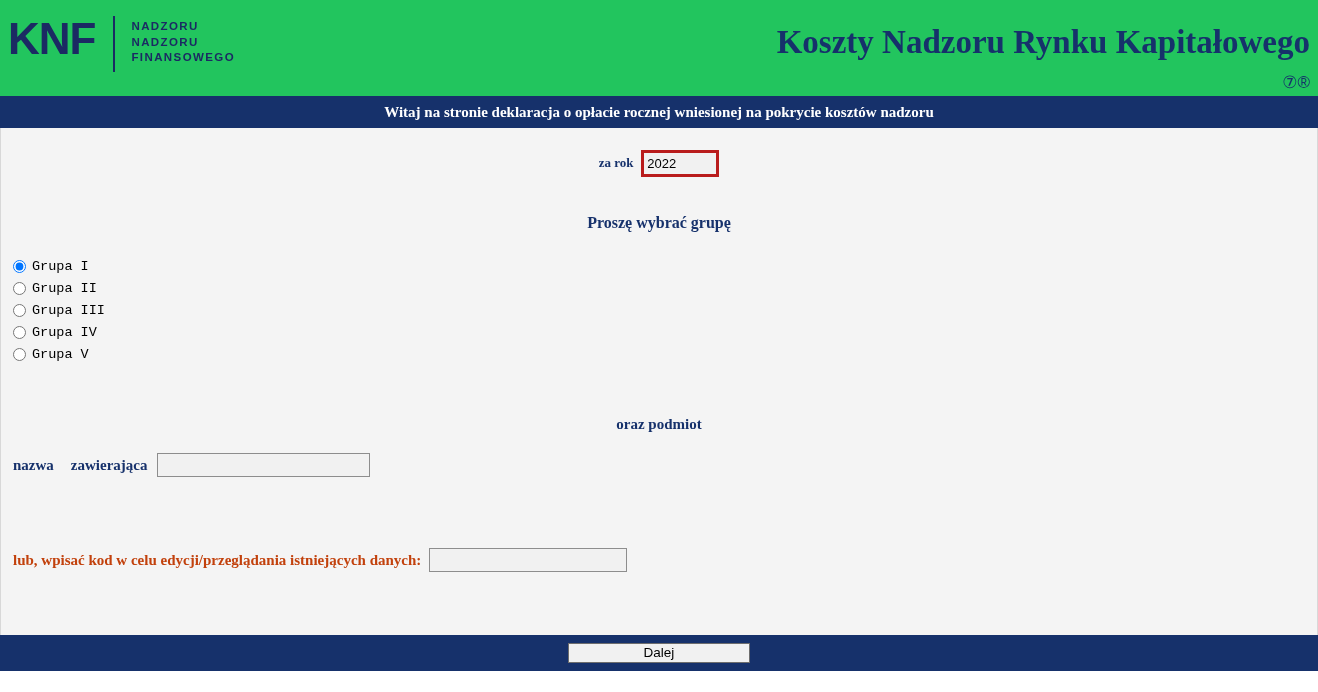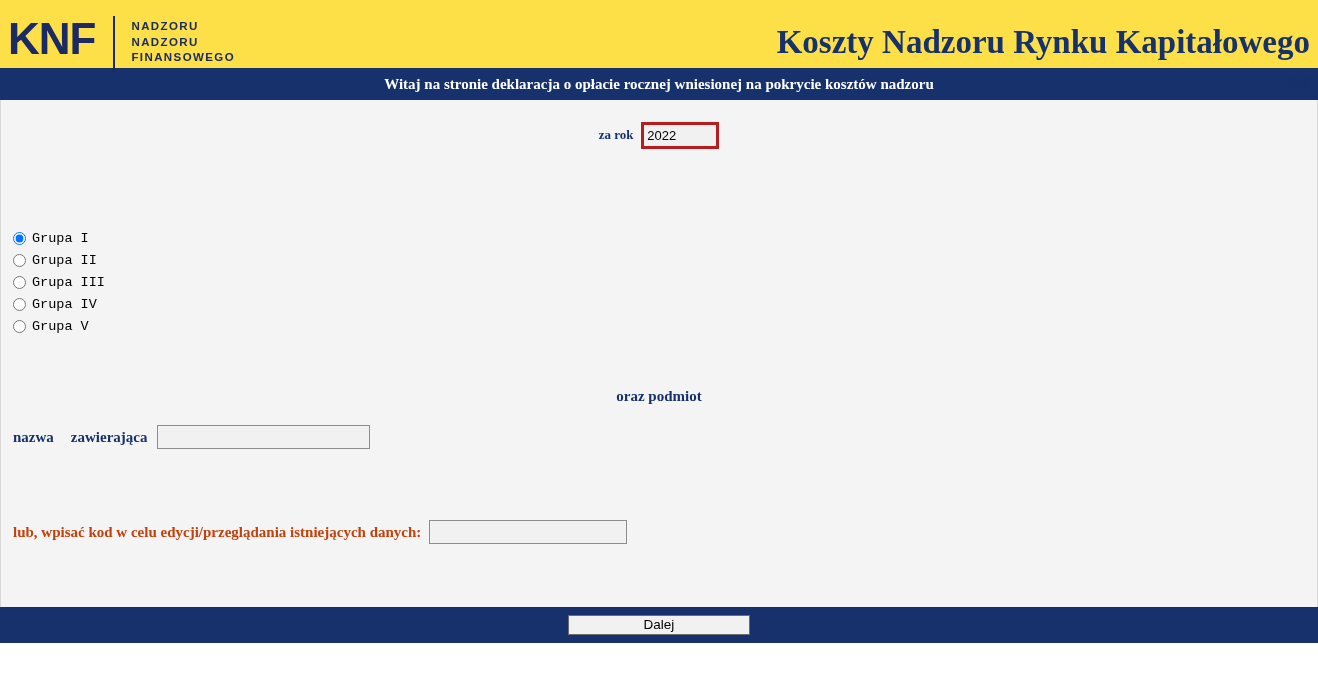--- a/index.html
+++ b/index.html
@@ -12,22 +12,22 @@
     background: #ffffff;
     font-family: "Liberation Sans", sans-serif;
     font-size: 13px;
     color: #000;
     overflow: hidden;
   }
 
   
   .page-header {
     position: relative;
-    height: 68px;
-    background: #fde047;
+    height: 96px;
+    background: #22c55e;
   }
   .logo-block {
     position: absolute;
     left: 8px;
     top: 16px;
     display: flex;
     align-items: flex-start;
   }
   .logo-knf {
     font-family: "Liberation Sans", sans-serif;
@@ -274,20 +274,21 @@
 
 <div class="welcome-bar">Witaj na stronie deklaracja o opłacie rocznej wniesionej na pokrycie kosztów nadzoru</div>
 
 <div class="form-panel">
 
   <div class="row-year">
     <span class="lbl-bold-serif">za rok</span>
     <input class="txt-year" type="text" value="2022" style="">
   </div>
 
+  <div class="hdr-group">Proszę wybrać grupę</div>
 
   <div class="radio-list">
     <div class="radio-row">
       <input type="radio" name="grupa" id="g1" checked="" style="">
       <label for="g1">Grupa I</label>
     </div>
     <div class="radio-row">
       <input type="radio" name="grupa" id="g2" style="">
       <label for="g2">Grupa II</label>
     </div>

